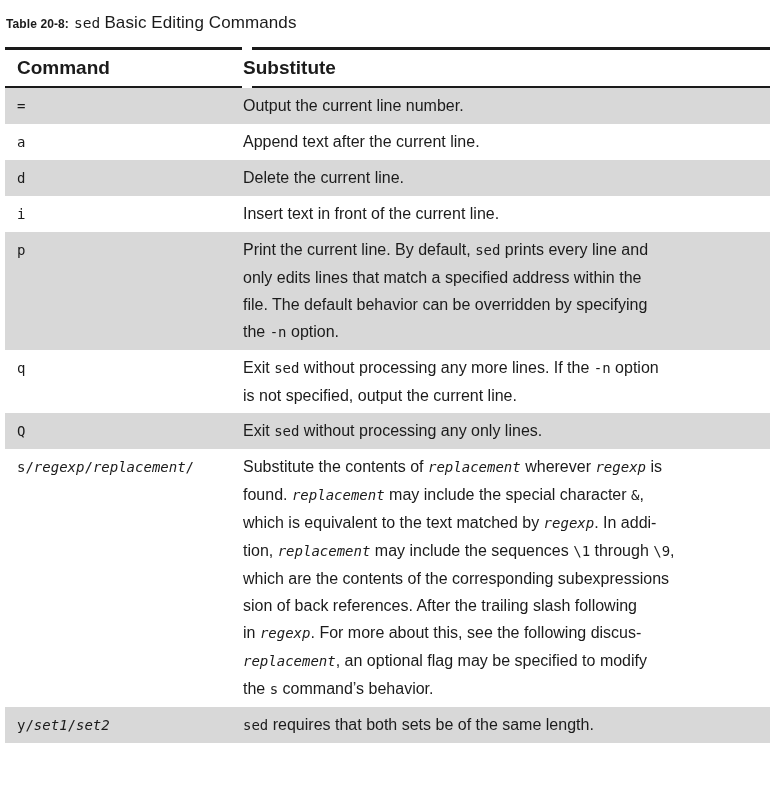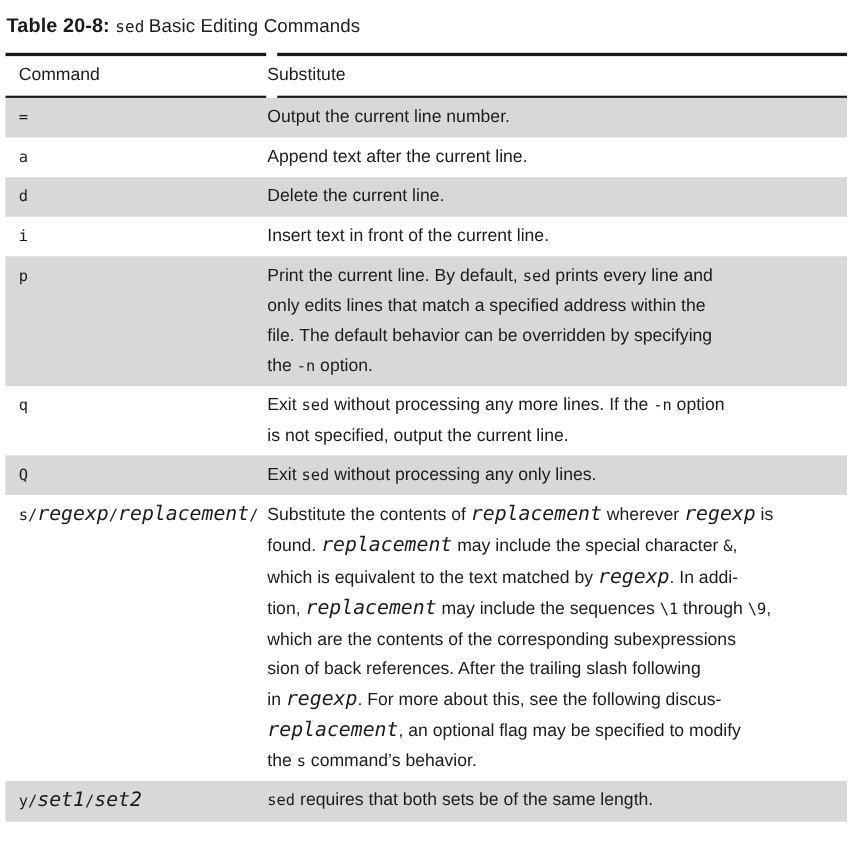--- a/index.html
+++ b/index.html
@@ -13,46 +13,46 @@
     width: 776px; height: 787px;
     background: #ffffff;
     overflow: hidden;
     color: var(--ink);
     font-family: "Liberation Sans", sans-serif;
   }
   .page { padding: 12px 6px 0 5px; width: 776px; }
 
   
   .title { font-size: 17px; line-height: 22px; margin: 0 0 12px 1px; letter-spacing: 0.1px; }
-  .title .t-bold { font-weight: bold; font-size: 18px; }
+  .title .t-bold { font-weight: bold; font-size: 12px; }
   .title .t-code { font-family: "DejaVu Sans Mono", monospace; font-size: 14.5px; margin: 0 4px 0 5px; }
 
   
   .hrule { display: flex; }
   .hrule .a { width: 237px; background: var(--rule); }
   .hrule .g { width: 10px; background: transparent; }
   .hrule .b { flex: 1; background: var(--rule); }
   .hrule.h3 .a, .hrule.h3 .b { height: 3px; }
   .hrule.h2 .a, .hrule.h2 .b { height: 2px; }
 
   
-  .thead { display: flex; padding: 8px 0; font-weight: normal; font-size: 16px; line-height: 20px; justify-content: flex-end; }
+  .thead { display: flex; padding: 8px 0; font-weight: bold; font-size: 19px; line-height: 20px; justify-content: flex-end; }
   .thead .hc { width: 237px; padding-left: 12px; }
   .thead .hd { flex: 1; padding-left: 1px; }
 
   
   .row { display: flex; padding: 4px 0; font-size: 16px; line-height: 27px; }
   .row.shaded { background: var(--shade); }
   .cmd { width: 237px; padding-left: 12px; }
   .desc { flex: 1; padding-left: 1px; padding-right: 20px; }
   .line { white-space: nowrap; }
 
   .sans { font-family: "Liberation Sans", sans-serif; }
   .mono { font-family: "DejaVu Sans Mono", monospace; font-size: 14px; }
-  .mi   { font-family: "DejaVu Sans Mono", monospace; font-size: 18px; font-style: italic; text-align: right; }
+  .mi   { font-family: "DejaVu Sans Mono", monospace; font-size: 14px; font-style: italic; text-align: right; }
 </style>
 </head>
 <body>
 
 <div class="page">
 
   <div class="title">
     <span class="t-bold">Table 20-8:</span><span class="t-code">sed</span><span class="t-rest">Basic Editing Commands</span>
   </div>
 

